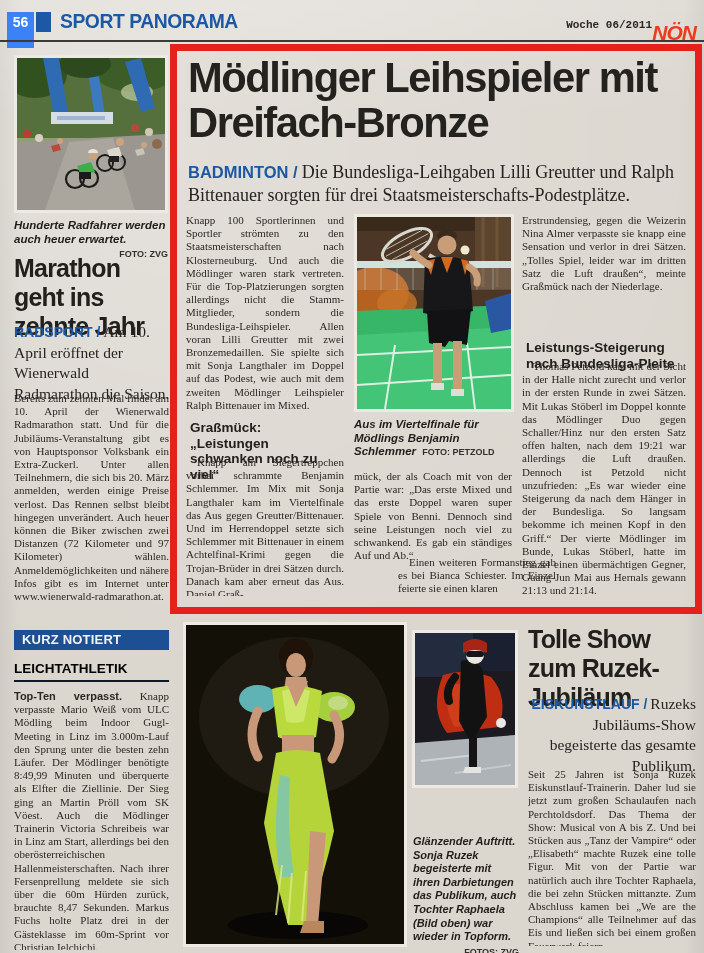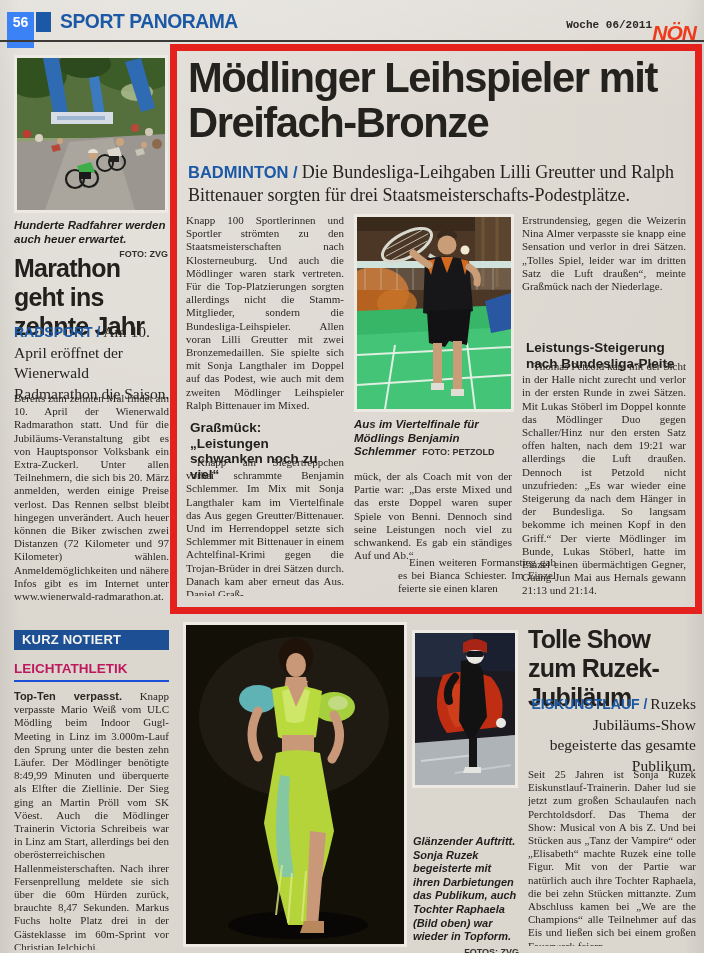--- a/index.html
+++ b/index.html
@@ -44,21 +44,21 @@
   
   .red-frame{border:7px solid #e5211d;background:rgba(222,218,209,.4);box-sizing:content-box;}
   .headline-xl{font-weight:bold;font-size:43px;line-height:45px;letter-spacing:-1.5px;
     transform:scaleX(.97);transform-origin:left top;color:#24221e;}
   .lead-xl{font-family:"Liberation Serif",serif;font-size:18px;line-height:23px;color:#262320;}
   .kicker-xl{font-family:"Liberation Sans",sans-serif;font-weight:bold;color:#1b58a5;font-size:16.5px;margin-right:4px;}
   .subhead{font-weight:bold;font-size:13.5px;line-height:15.5px;color:#22201c;}
   
   .kn-banner{background:#1d4f94;color:#f2f2ee;font-weight:bold;font-size:13px;
     line-height:20px;padding-left:8px;letter-spacing:.2px;}
-  .kn-cat{font-weight:bold;font-size:13.5px;color:#be185d;border-bottom:2px solid #1d4ed8;padding-bottom:4px;}
+  .kn-cat{font-weight:bold;font-size:13.5px;color:#000000;border-bottom:2px solid #0f172a;padding-bottom:4px;}
   .cap-sm{font-style:italic;font-weight:bold;font-size:11px;line-height:13.6px;color:#201e1b;}
 </style>
 </head>
 <body>
 
 <div id="paper">
 
   <div class="abs pagenum" style="left:7px;top:12px;">56</div>
   <div class="abs bluetab" style="left:36px;top:12px;"></div>
   <div class="abs section-title" style="left:60px;top:9px;">SPORT PANORAMA</div>

